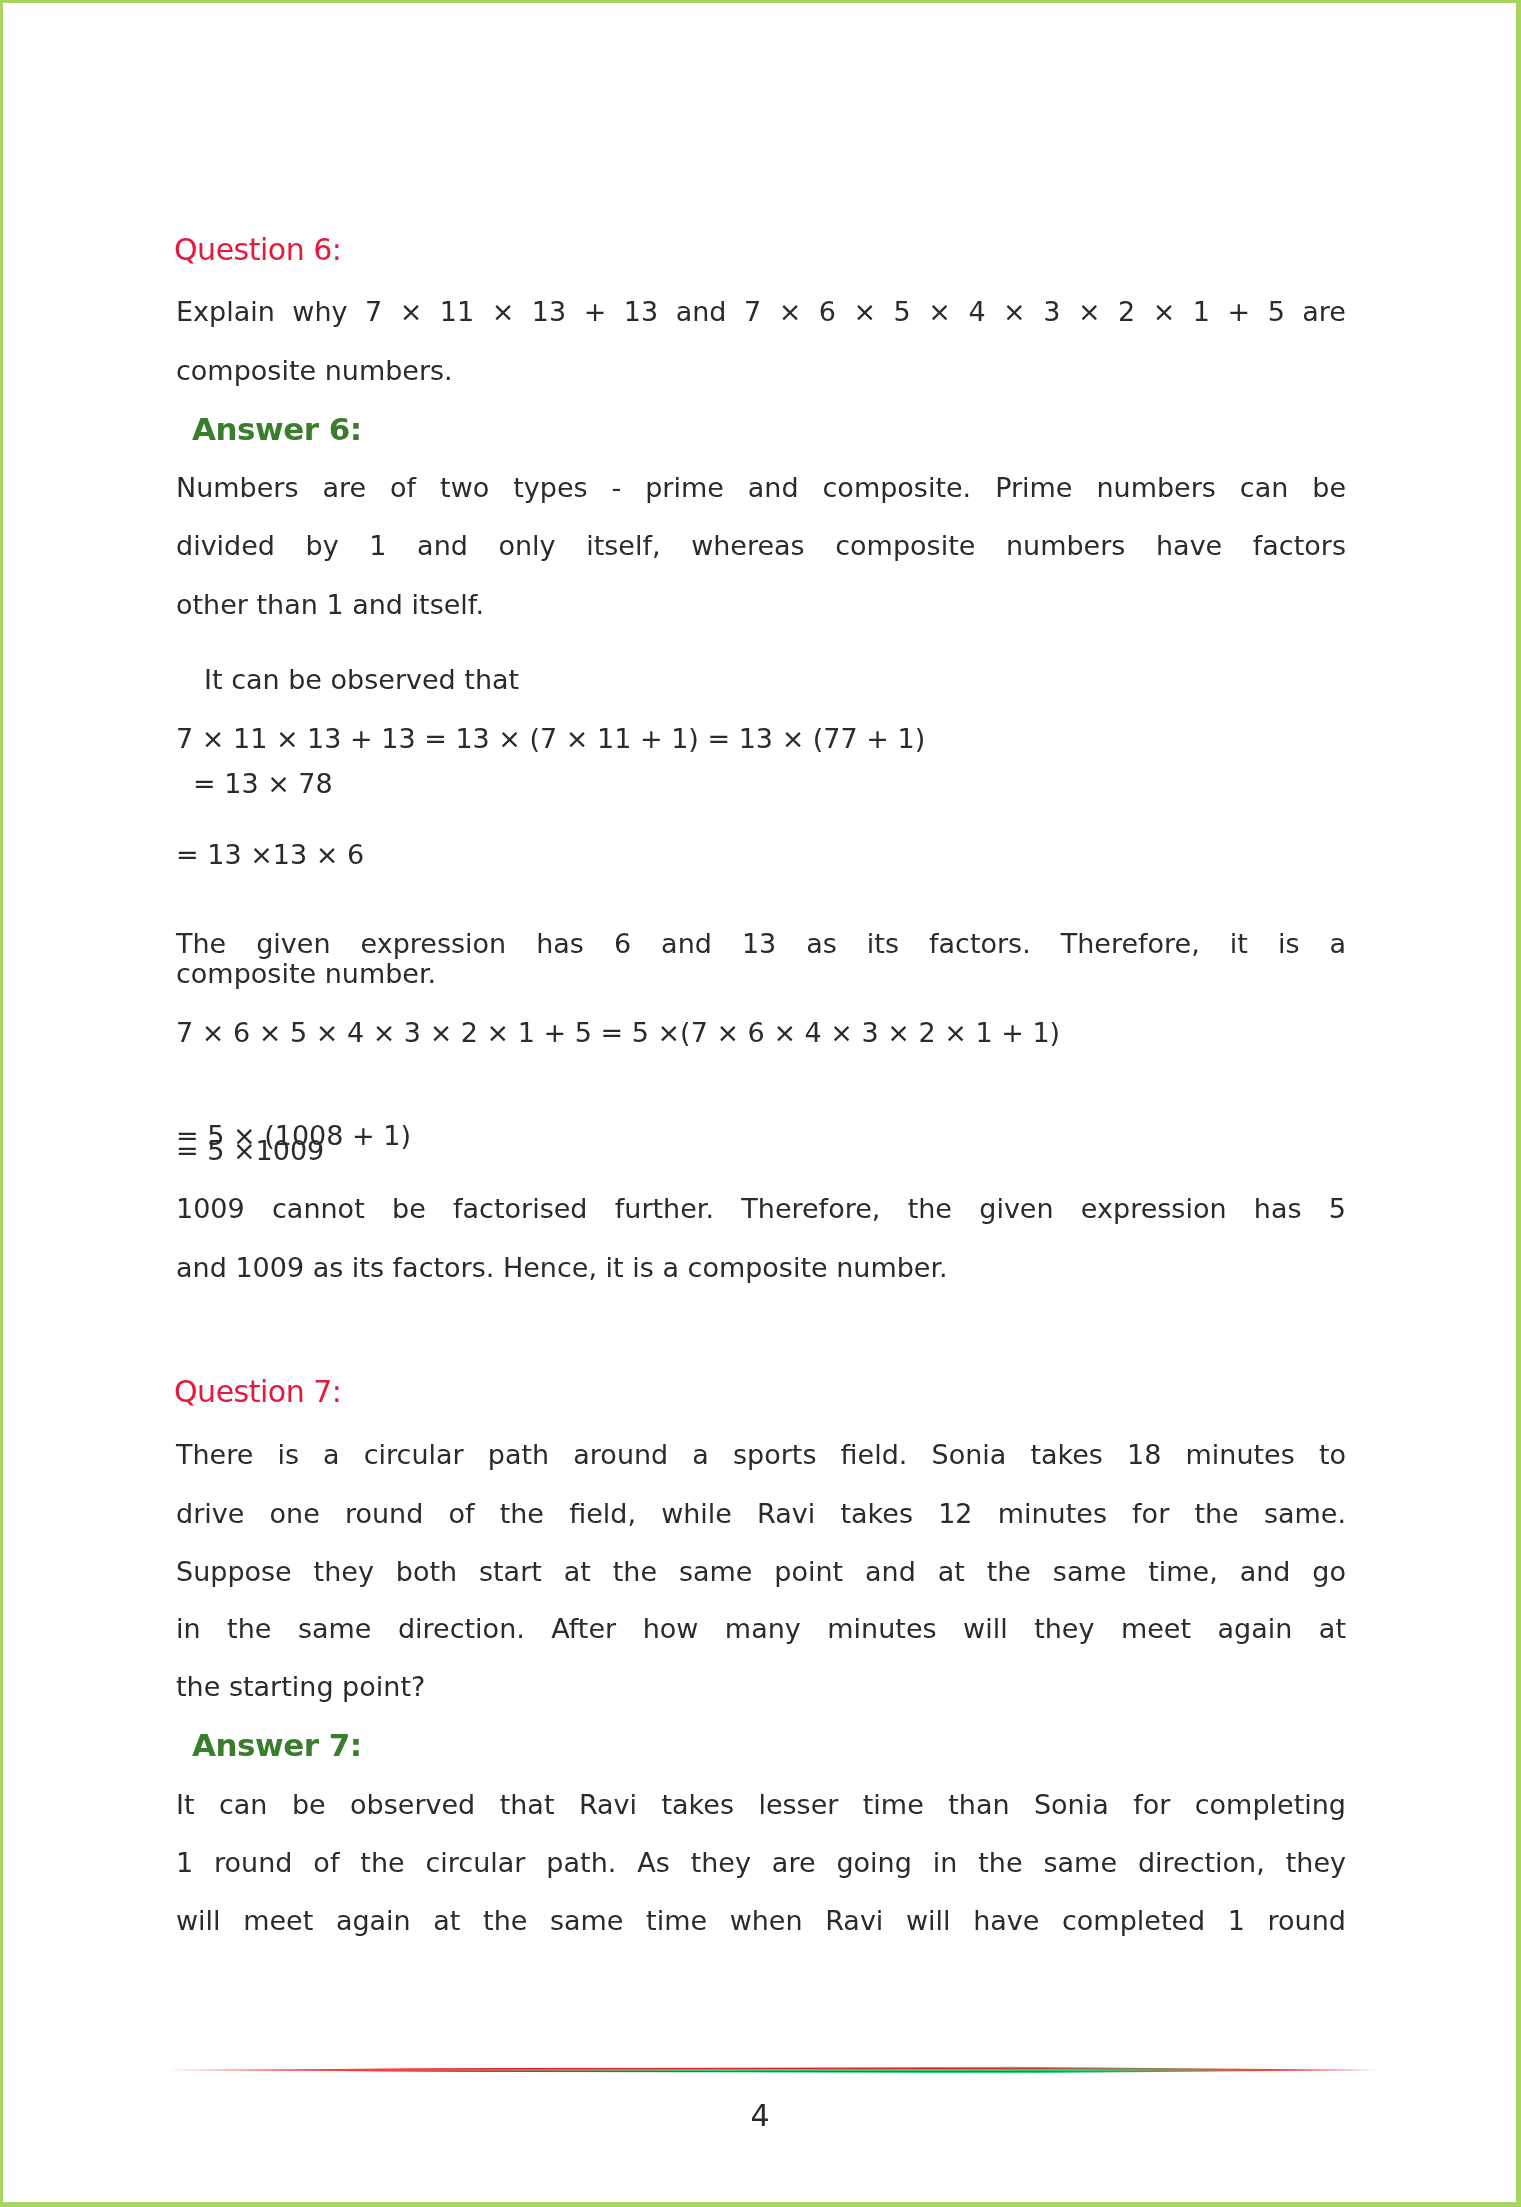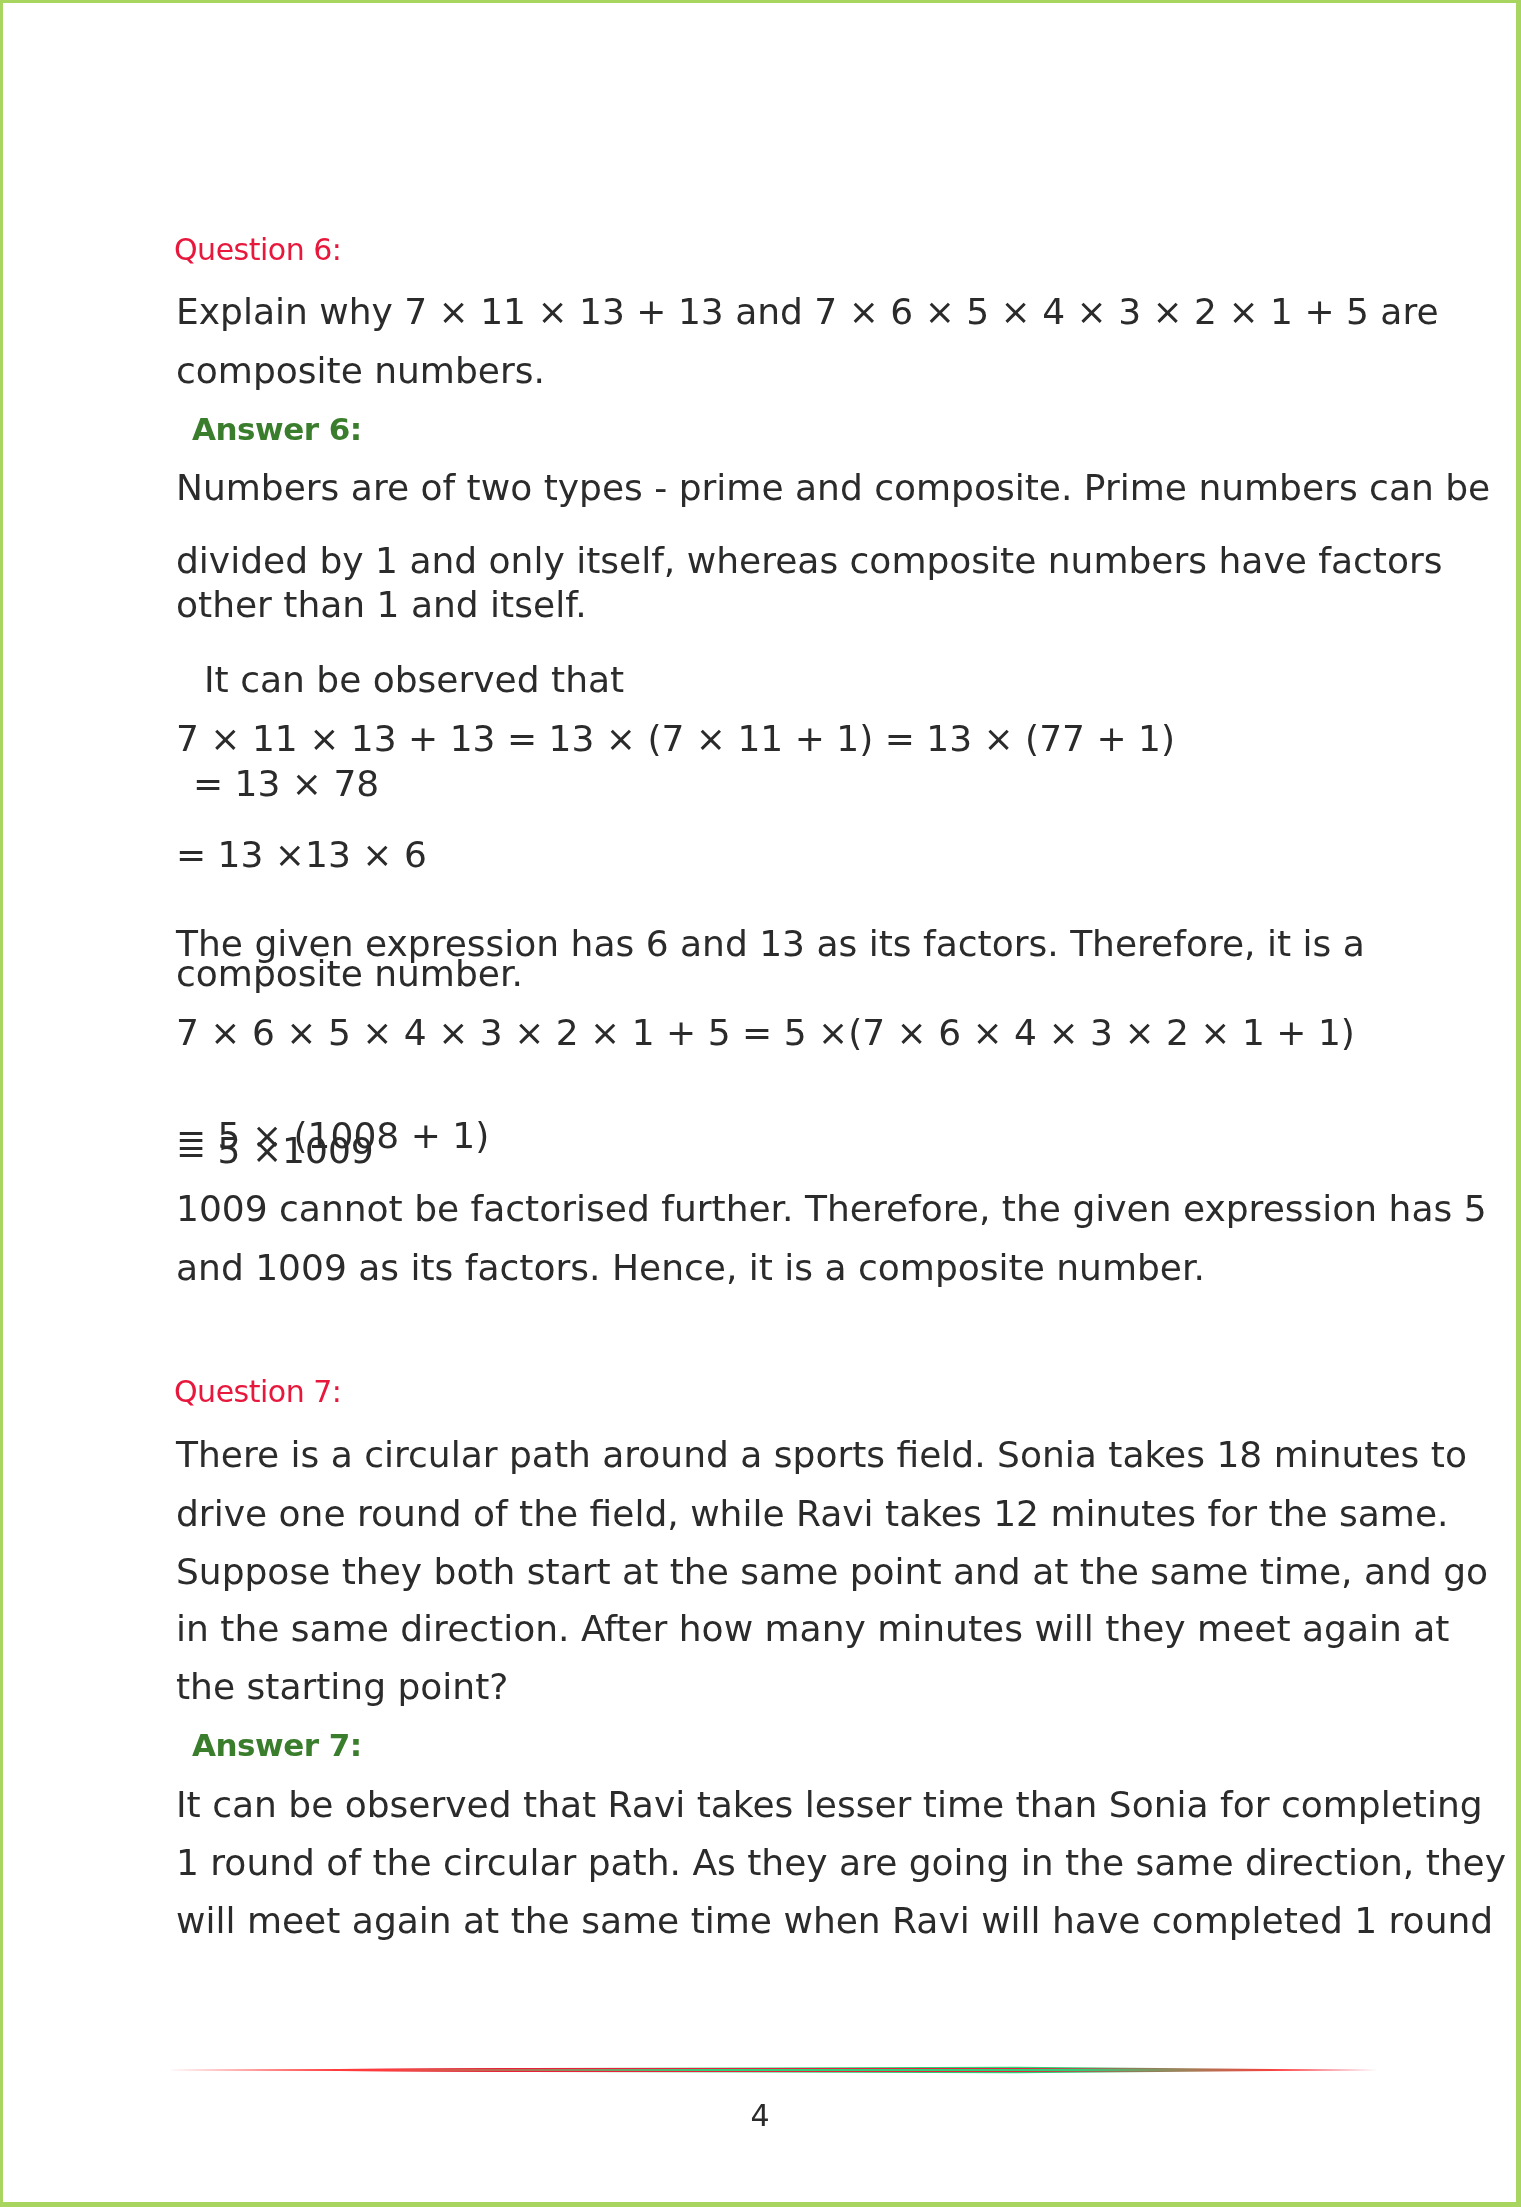--- a/index.html
+++ b/index.html
@@ -11,21 +11,21 @@
   .frame {
     position: absolute; left: 0; top: 0; width: 1521px; height: 2207px;
     box-sizing: border-box;
     border-top: 3px solid #a8d460;
     border-left: 3px solid #a8d460;
     border-right: 5px solid #a8d460;
     border-bottom: 5px solid #a8d460;
   }
   .line {
     position: absolute; left: 176px; width: 1170px;
-    font-size: 36px; color: #2b2b2b; white-space: nowrap;
+    font-size: 27px; color: #2b2b2b; white-space: nowrap;
     line-height: 40px; height: 40px;
   }
   .just { text-align: justify; text-align-last: justify; }
   .q-head {
     position: absolute; left: 174px; font-size: 30px; color: #e8173c;
     line-height: 40px; letter-spacing: -0.5px;
   }
   .a-head {
     position: absolute; left: 175px; font-size: 31px; color: #3a7d2c;
     font-weight: bold; line-height: 40px; letter-spacing: -0.5px; margin-left: 17px;
@@ -49,21 +49,21 @@
 <body>
 
 <div class="frame"></div>
 
 <div class="q-head" style="top:230px;">Question 6:</div>
 <div class="line just" style="top:292px;">Explain why 7 × 11 × 13 + 13 and 7 × 6 × 5 × 4 × 3 × 2 × 1 + 5 are</div>
 <div class="line" style="top:351px;">composite numbers.</div>
 
 <div class="a-head" style="top:409px;">Answer 6:</div>
 <div class="line just" style="top:468px;">Numbers are of two types - prime and composite. Prime numbers can be</div>
-<div class="line just" style="top:526px;margin-top:15px;">divided by 1 and only itself, whereas composite numbers have factors</div>
+<div class="line just" style="top:526px;">divided by 1 and only itself, whereas composite numbers have factors</div>
 <div class="line" style="top:585px;">other than 1 and itself.</div>
 <div class="line" style="top:660px;margin-left:28px;">It can be observed that</div>
 <div class="line" style="top:719px;">7 × 11 × 13 + 13 = 13 × (7 × 11 + 1) = 13 × (77 + 1)</div>
 <div class="line" style="top:764px;margin-left:17px;">= 13 × 78</div>
 <div class="line" style="top:835px;">= 13 ×13 × 6</div>
 <div class="line just" style="top:924px;">The given expression has 6 and 13 as its factors. Therefore, it is a</div>
 <div class="line" style="top:954px;">composite number.</div>
 <div class="line" style="top:1013px;">7 × 6 × 5 × 4 × 3 × 2 × 1 + 5 = 5 ×(7 × 6 × 4 × 3 × 2 × 1 + 1)</div>
 <div class="line" style="top:1072px;margin-top:44px;">= 5 × (1008 + 1)</div>
 <div class="line" style="top:1131px;">= 5 ×1009</div>

